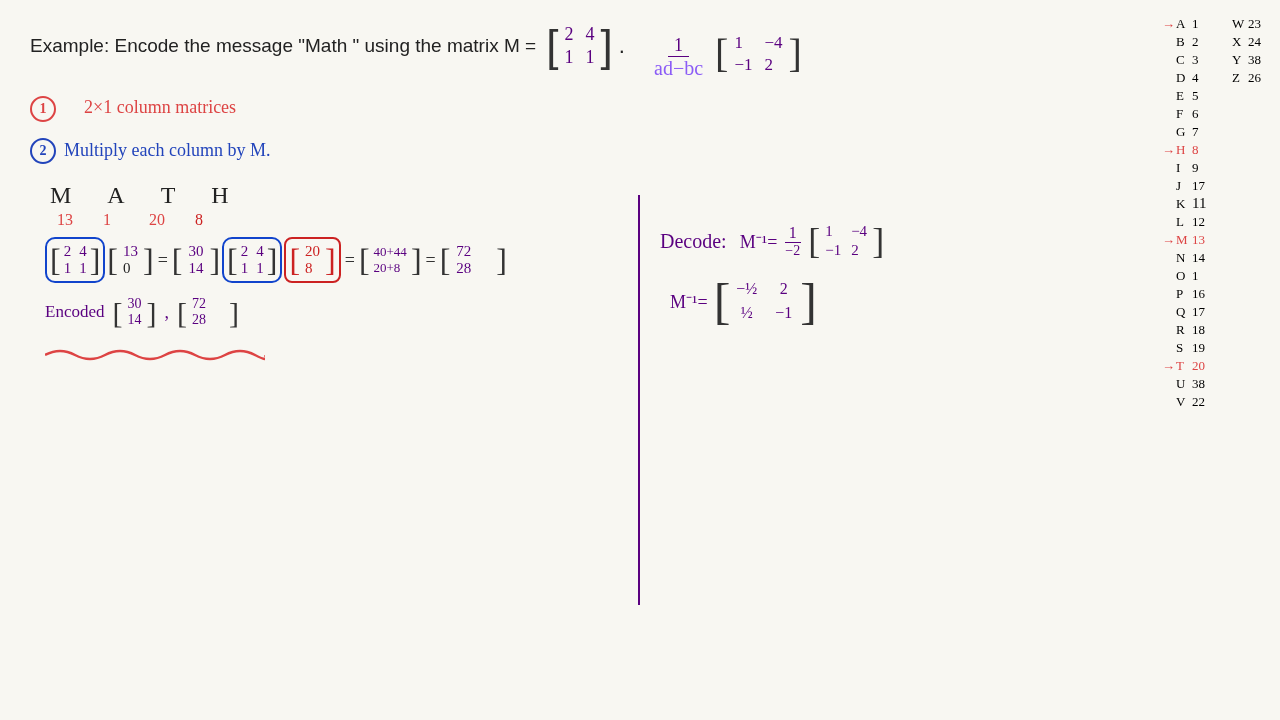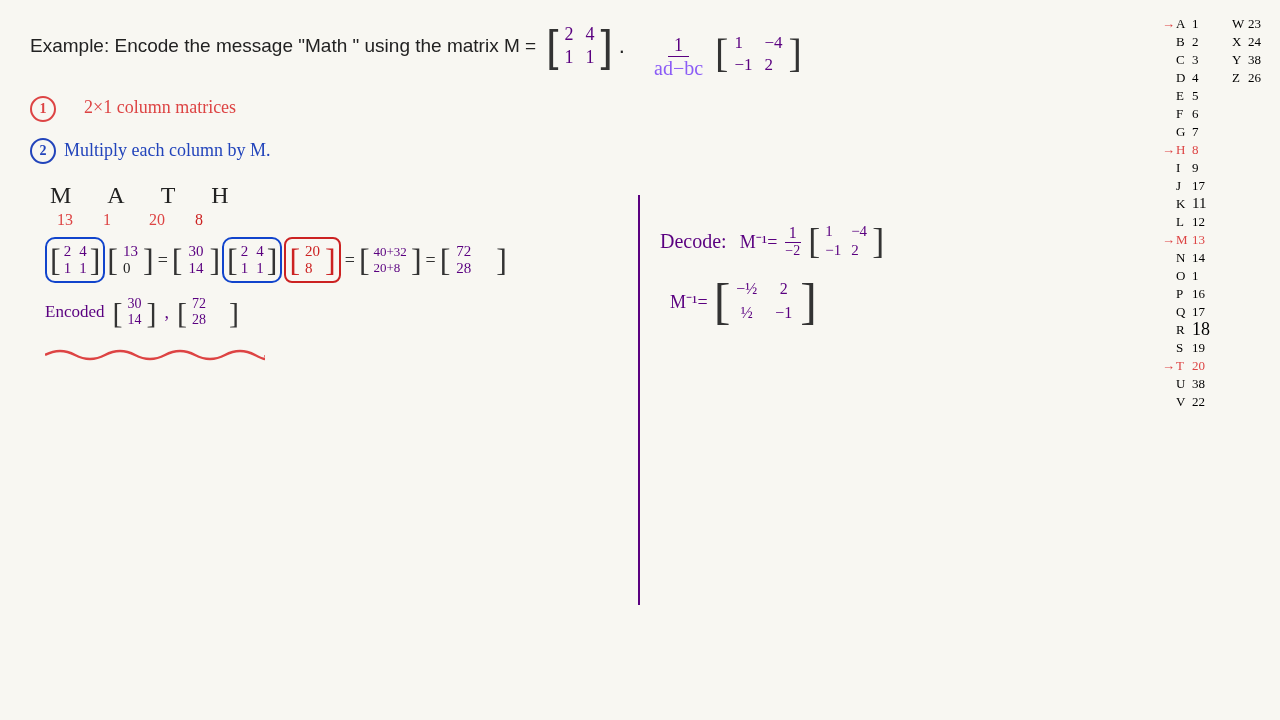--- a/index.html
+++ b/index.html
@@ -188,21 +188,21 @@
           <span>8</span>
         </span>
         <span style="font-size:32px;font-weight:200;color:#cc2222;line-height:0.9;">]</span>
       </span>
 
       <span style="font-size:18px;color:#333;margin:0 2px;">=</span>
 
       <span style="display:inline-flex;align-items:center;">
         <span style="font-size:32px;font-weight:200;color:#333;line-height:0.9;">[</span>
         <span style="display:grid;grid-template-columns:1fr;gap:0;padding:2px 4px;font-size:13px;color:#5a0080;font-family:'Comic Sans MS',cursive;">
-          <span>40+32</span>
+          <span>40+44</span>
           <span>20+8</span>
         </span>
         <span style="font-size:32px;font-weight:200;color:#333;line-height:0.9;">]</span>
       </span>
 
       <span style="font-size:18px;color:#333;margin:0 2px;">=</span>
 
       <span style="display:inline-flex;align-items:center;">
         <span style="font-size:32px;font-weight:200;color:#333;line-height:0.9;">[</span>
         <span style="display:grid;grid-template-columns:1fr 1fr;gap:0 4px;padding:2px 6px;font-size:15px;color:#5a0080;font-family:'Comic Sans MS',cursive;">
@@ -395,21 +395,21 @@
       <span style="width:20px;font-size:13px;">16</span>
     </div>
     <div style="display:flex;align-items:center;gap:2px;height:17px;">
       <span style="width:12px;font-size:13px;"> </span>
       <span style="width:14px;font-size:13px;">Q</span>
       <span style="width:20px;font-size:13px;">17</span>
     </div>
     <div style="display:flex;align-items:center;gap:2px;height:17px;">
       <span style="width:12px;font-size:13px;"> </span>
       <span style="width:14px;font-size:13px;">R</span>
-      <span style="width:20px;font-size:18px;">18</span>
+      <span style="width:20px;font-size:13px;">18</span>
     </div>
     <div style="display:flex;align-items:center;gap:2px;height:17px;">
       <span style="width:12px;font-size:13px;"> </span>
       <span style="width:14px;font-size:13px;">S</span>
       <span style="width:20px;font-size:13px;">19</span>
     </div>
 
     <div style="display:flex;align-items:center;gap:2px;height:17px;">
       <span style="color:#d44;font-size:13px;width:12px;">→</span>
       <span style="width:14px;font-size:13px;color:#d44;">T</span>

